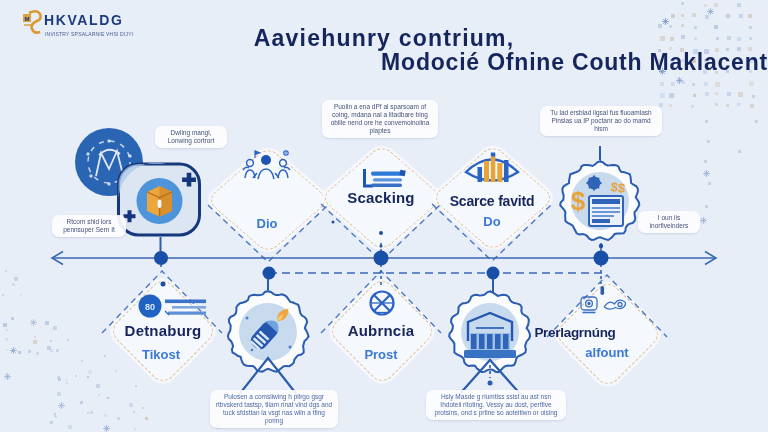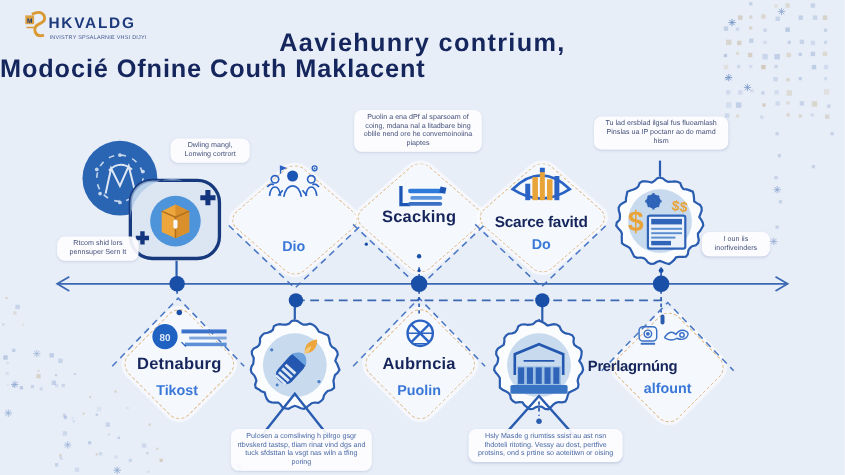--- a/index.html
+++ b/index.html
@@ -387,30 +387,30 @@
         <path d="M9,5 q8,-4 11,1 q2,5 -3,7 q-7,3 -5,8 q2,5 8,3" stroke="#d99a33" stroke-width="2.6" fill="none"></path>
         <rect x="3" y="6" width="8" height="8" fill="#d99a33" opacity=".92"></rect>
         <text x="4.5" y="12.5" font-size="6" font-weight="bold" fill="#16387c">M</text>
         <path d="M4,17 l7,0" stroke="#d99a33" stroke-width="1.4"></path>
       </svg>
 </div>
 <div class="t" style="left:44px;top:12px;font-size:14px;font-weight:bold;letter-spacing:1.6px;color:#1d3a7c">HKVALDG</div>
 <div class="t" style="left:45px;top:31px;font-size:5px;letter-spacing:.2px;color:#44598f">INVISTRY SPSALARNIE VHSI DIJYI</div>
 
 <div class="t" style="left:0;top:25px;width:768px;text-align:center;font-size:23px;font-weight:bold;letter-spacing:1.2px">Aaviehunry contrium,</div>
-<div class="t" style="left:0;top:49px;width:768px;text-align:left;font-size:23px;font-weight:bold;letter-spacing:.8px">Modocié Ofnine Couth Maklacent</div>
+<div class="t" style="left:0;top:49px;width:768px;text-align:right;font-size:23px;font-weight:bold;letter-spacing:.8px">Modocié Ofnine Couth Maklacent</div>
 
 <div class="t sub" style="left:217px;top:216px;width:100px">Dio</div>
 <div class="t lbl" style="left:331px;top:189px;width:100px">Scacking</div>
 <div class="t lbl" style="left:442px;top:193px;width:100px;font-size:14px;letter-spacing:-.2px">Scarce favitd</div>
 <div class="t sub" style="left:442px;top:214px;width:100px">Do</div>
 <div class="t lbl" style="left:113px;top:322px;width:100px">Detnaburg</div>
 <div class="t sub" style="left:111px;top:347px;width:100px">Tikost</div>
 <div class="t lbl" style="left:331px;top:322px;width:100px">Aubrncia</div>
-<div class="t sub" style="left:331px;top:347px;width:100px">Puolin</div>
+<div class="t sub" style="left:331px;top:347px;width:100px">Prost</div>
 <div class="t lbl" style="left:523px;top:325px;width:104px;font-size:13.5px;letter-spacing:-.3px">Prerlagrnúng</div>
 <div class="t sub" style="left:555px;top:345px;width:104px">alfount</div>
 
 <div class="bub" style="left:155px;top:126px;width:62px">
       <div class="note">Dwling mangl,<br>Lonwing cortrort</div>
     </div>
 <div class="bub" style="left:322px;top:100px;width:106px">
       <div class="note">Puolin a ena dPf al sparsoam of coing, mdana nal a litadbare bing oblile nend ore he convemoinoiina piaptes</div>
     </div>
 <div class="bub" style="left:540px;top:106px;width:112px">

